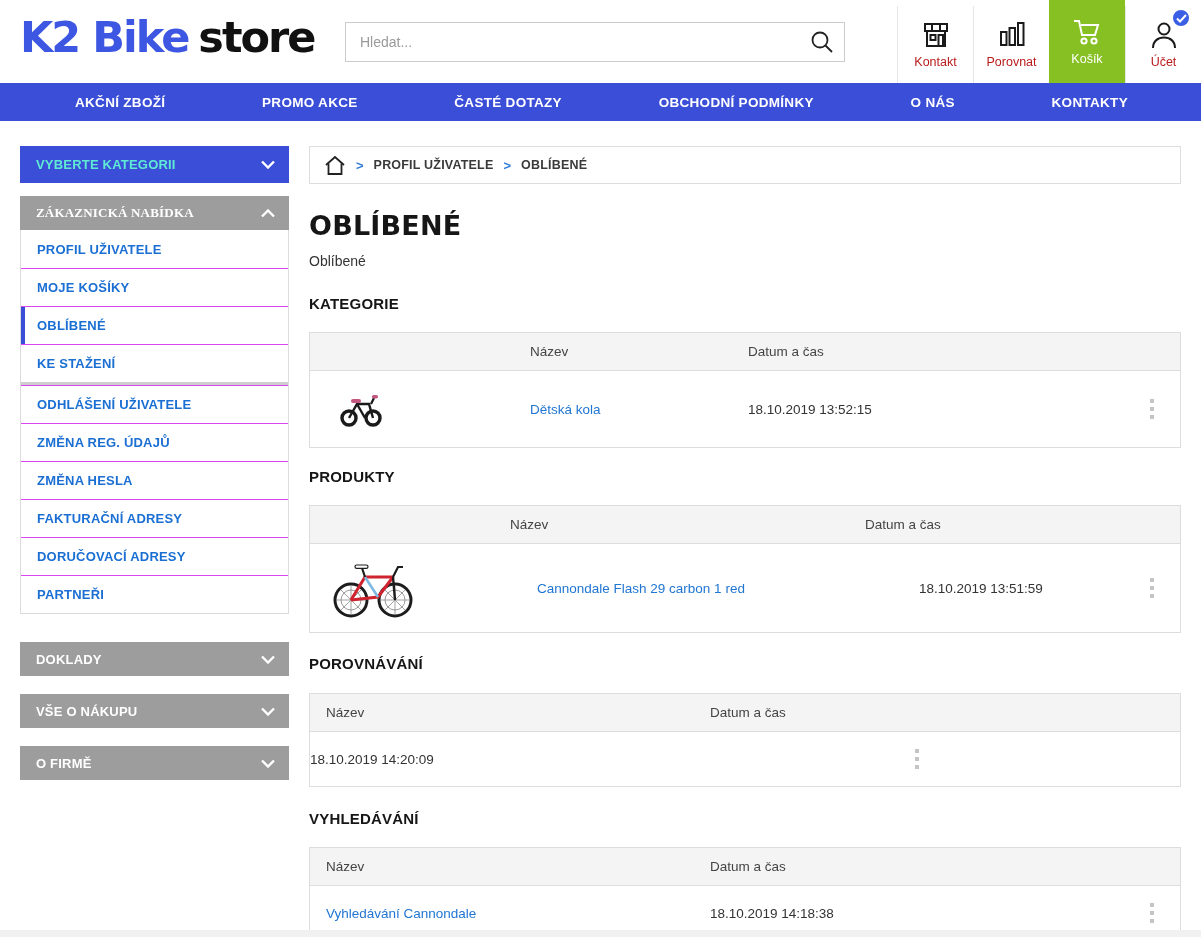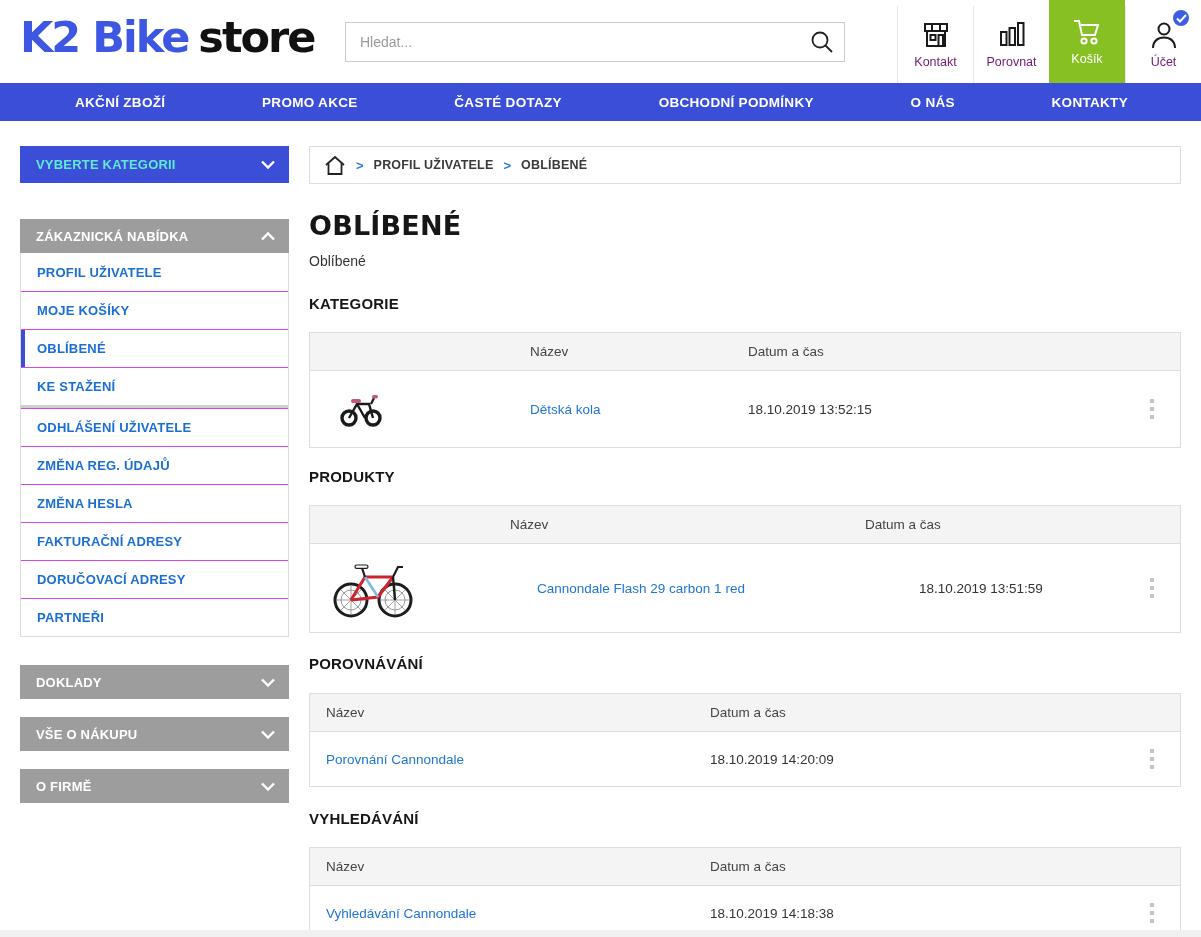--- a/index.html
+++ b/index.html
@@ -15,34 +15,34 @@
   .logo { position:absolute; left:20px; top:12px; font-size:43px; font-weight:800; letter-spacing:-2px; white-space:nowrap; font-family:"DejaVu Sans","Liberation Sans",sans-serif; }
   .logo .l1 { color:#3d57e2; }
   .logo .l2 { color:#111; margin-left:10px; }
   .search-box { position:absolute; left:345px; top:22px; width:500px; height:40px; border:1px solid #ccc; background:#fff; display:flex; align-items:center; }
   .search-box input { flex:1; border:none; outline:none; font-size:14px; color:#333; padding:0 14px; background:transparent; font-family:inherit; }
   .search-box input::placeholder { color:#9a9a9a; }
   .search-btn { width:44px; height:38px; display:flex; align-items:center; justify-content:center; background:transparent; border:none; cursor:pointer; }
 
   .actions { position:absolute; right:0; top:6px; height:77px; display:flex; }
   .action { position:relative; width:76px; height:77px; border-left:1px solid #e6e6e6; display:flex; flex-direction:column; align-items:center; justify-content:center; gap:6px; cursor:pointer; background:#fff; }
-  .action .lbl { font-size:12.5px; color:#701a75; }
+  .action .lbl { font-size:12.5px; color:#b91c1c; }
   .action.green { background:#87c023; border-left:none; margin-top:-6px; height:83px; }
   .action.green .lbl { color:#fff; }
   .badge { position:absolute; top:2px; right:10px; width:20px; height:20px; border-radius:50%; background:#3a5fe5; border:2px solid #fff; display:flex; align-items:center; justify-content:center; }
 
   
   .navbar { position:absolute; left:0; top:83px; width:1201px; height:38px; background:#3b4ed8; display:flex; align-items:center; justify-content:space-between; padding:0 73px 0 75px; }
   .nav-item { color:#fff; font-weight:bold; font-size:13.5px; letter-spacing:.3px; text-decoration:none; white-space:nowrap; cursor:pointer; }
 
   
   .sidebar { position:absolute; left:20px; top:146px; width:269px; }
   .cat-select { height:37px; background:#3b4ed8; color:#5eead4; font-weight:bold; font-size:13px; display:flex; align-items:center; justify-content:space-between; padding:0 14px 0 16px; cursor:pointer; letter-spacing:.2px; }
   .group-header { height:34px; background:#9d9d9d; color:#fff; font-weight:bold; font-size:13px; display:flex; align-items:center; justify-content:space-between; padding:0 14px 0 16px; cursor:pointer; letter-spacing:.2px; }
-  .gh1 { margin-top:36px; }
+  .gh1 { margin-top:13px;font-family:Liberation Serif, serif; }
   .menu { border:1px solid #dcdcdc; border-top:none; background:#fff; }
   .menu-item { position:relative; height:38px; display:flex; align-items:center; padding-left:16px; font-size:13px; font-weight:bold; color:#1b6fd3; border-top:1px solid #d946ef; cursor:pointer; letter-spacing:.2px; }
   .menu-item:first-child { border-top:none; }
   .menu-item.active::before { content:""; position:absolute; left:0; top:0; bottom:0; width:4px; background:#3b4ed8; }
   .menu-divider { height:3px; background:#cfcfcf; }
   .gh2 { margin-top:28px; } .gh3 { margin-top:18px; } .gh4 { margin-top:18px; }
 
   
   .main { position:absolute; left:309px; top:146px; width:872px; }
   .breadcrumb { height:38px; border:1px solid #ddd; display:flex; align-items:center; padding:0 14px; gap:10px; background:#fff; }
@@ -338,21 +338,20 @@
     </div>
 
     <h2 class="sec-heading h-por">POROVNÁVÁNÍ</h2>
     <div class="tbl t3 t-por">
       <div class="trow thead">
         <div class="cell-pad">Název</div>
         <div>Datum a čas</div>
         <div></div>
       </div>
       <div class="trow tdata">
-        <div class="cell-pad"><a class="link">Porovnání Cannondale</a></div>
         <div class="dt">18.10.2019 14:20:09</div>
         <div class="kebab">
             <i></i>
             <i></i>
             <i></i>
           </div>
       </div>
     </div>
 
     <h2 class="sec-heading h-vyh">VYHLEDÁVÁNÍ</h2>

